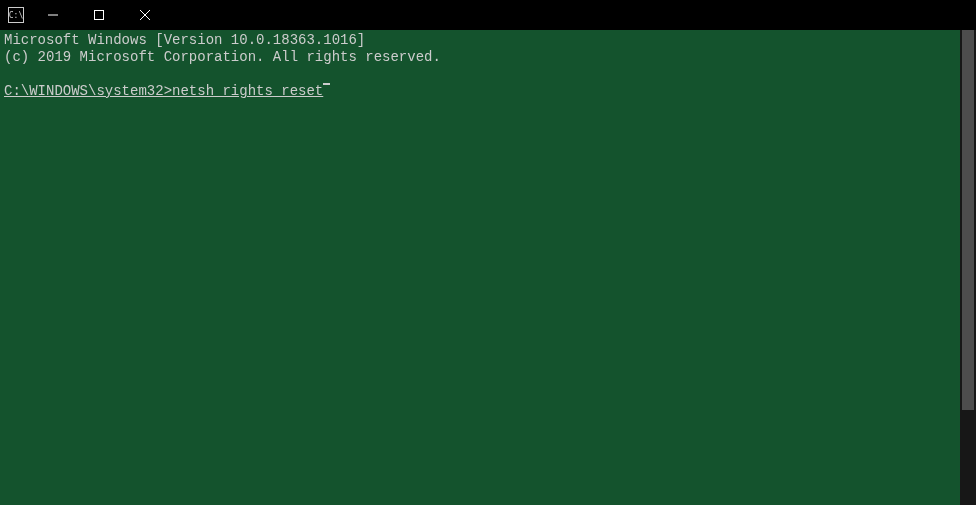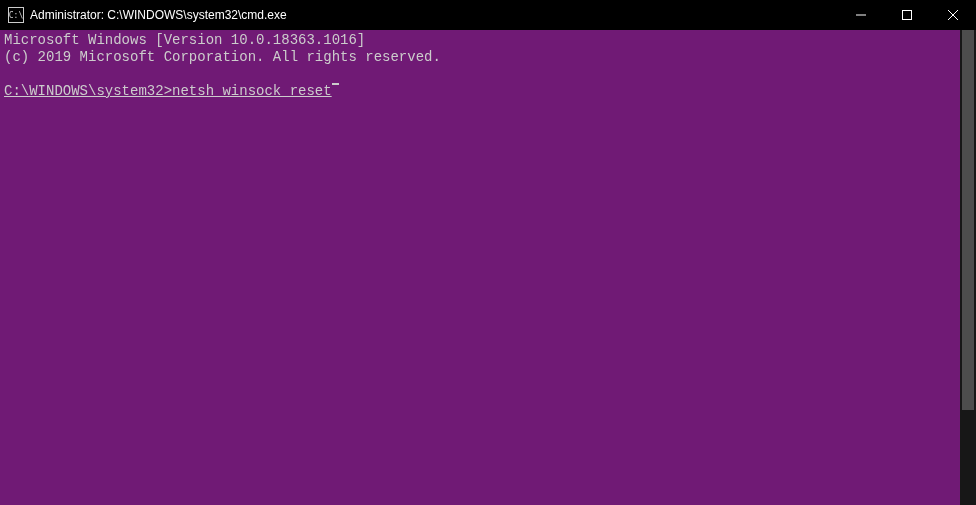--- a/index.html
+++ b/index.html
@@ -58,21 +58,21 @@
       height: 10px;
     }
     .terminal-area {
       position: relative;
       width: 100%;
       height: calc(100% - 30px);
       display: flex;
     }
     .terminal-content {
       flex: 1;
-      background: #701a75;
+      background: #14532d;
       color: #ccc;
       font-size: 14px;
       line-height: 17px;
       padding: 2px 0 16px 4px;
       white-space: pre;
       font-family: Consolas, 'Courier New', monospace;
       overflow: hidden;
     }
     .scrollbar {
       width: 16px;
@@ -101,21 +101,20 @@
       text-decoration: underline;
     }
   </style>
 </head>
 <body>
 
 <div class="titlebar">
   <div class="title-icon">
     <span>C:\</span>
   </div>
-  <div class="title-text">Administrator: C:\WINDOWS\system32\cmd.exe</div>
   <div class="window-controls">
     <div class="window-btn">
       <svg viewBox="0 0 10 10">
         <line x1="0" y1="5" x2="10" y2="5" stroke="#fff" stroke-width="1"></line>
       </svg>
     </div>
     <div class="window-btn">
       <svg viewBox="0 0 10 10">
         <rect x="0.5" y="0.5" width="9" height="9" stroke="#fff" stroke-width="1" fill="none"></rect>
       </svg>
@@ -126,17 +125,17 @@
         <line x1="10" y1="0" x2="0" y2="10" stroke="#fff" stroke-width="1"></line>
       </svg>
     </div>
   </div>
 </div>
 
 <div class="terminal-area">
   <div class="terminal-content"><span>Microsoft Windows [Version 10.0.18363.1016]</span>
 <span>(c) 2019 Microsoft Corporation. All rights reserved.</span>
 <span></span>
-<span class="prompt-line"><span>C:\WINDOWS\system32&gt;</span><span>netsh winsock reset</span><span class="cursor"></span></span></div>
+<span class="prompt-line"><span>C:\WINDOWS\system32&gt;</span><span>netsh rights reset</span><span class="cursor"></span></span></div>
   <div class="scrollbar">
     <div class="scrollbar-thumb"></div>
   </div>
 </div>
 
 </body></html>

